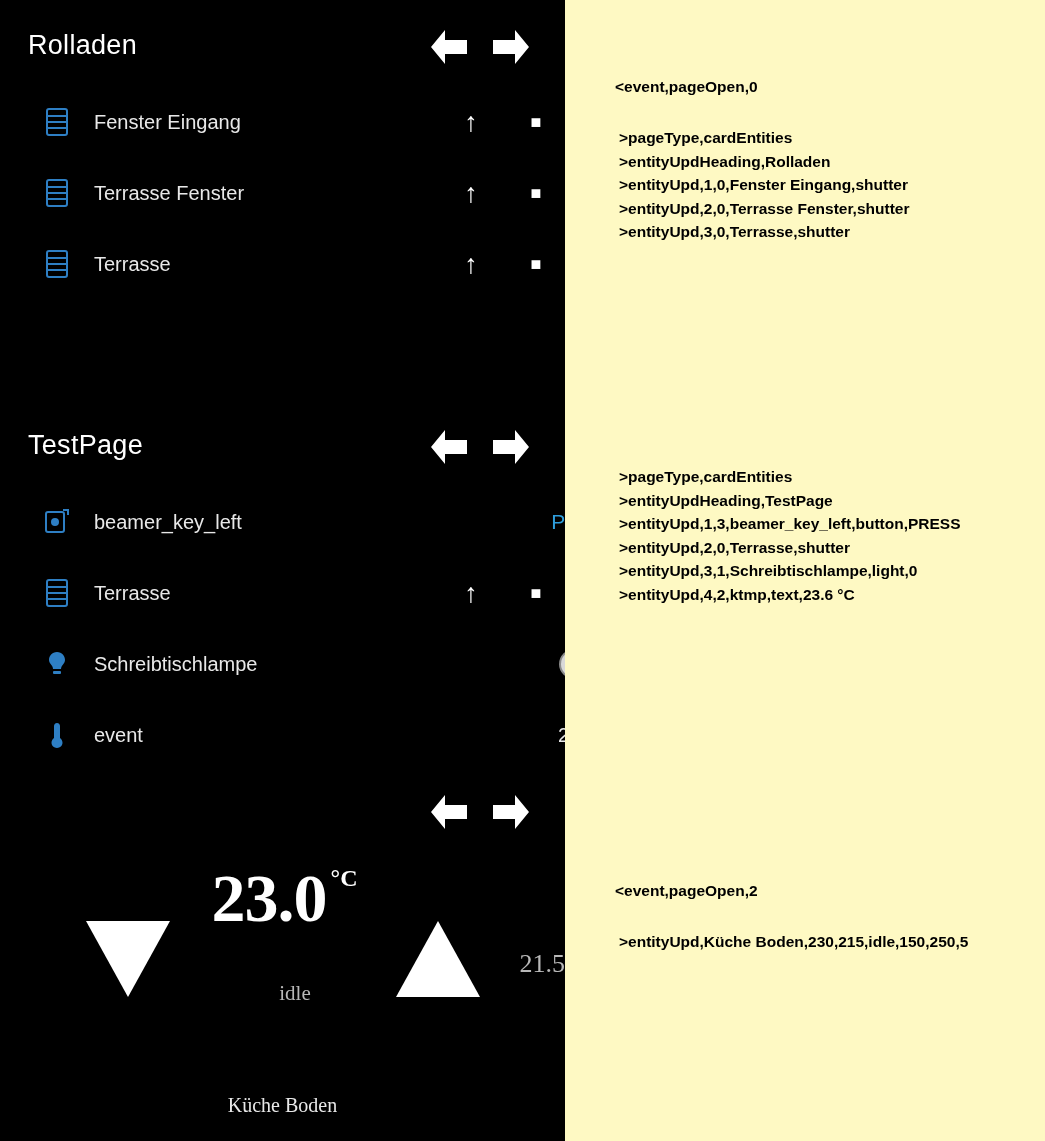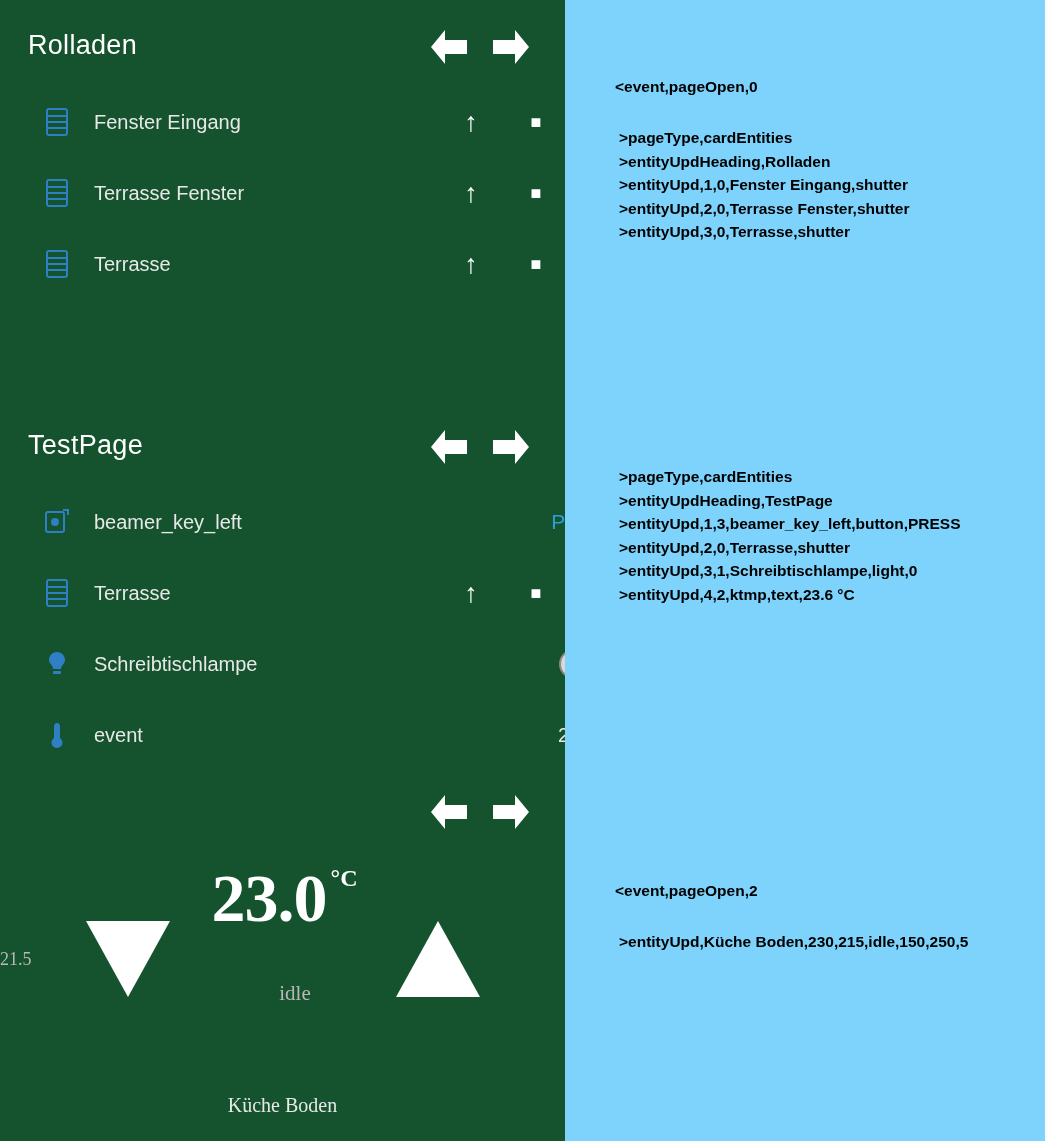--- a/index.html
+++ b/index.html
@@ -15,21 +15,21 @@
     overflow: hidden;
   }
 
   
   #device-panel {
     position: absolute;
     left: 0;
     top: 0;
     width: 565px;
     height: 1141px;
-    background: #14532d;
+    background: #000000;
   }
 
   .card {
     position: absolute;
     left: 0;
     width: 565px;
   }
 
   
   #card-entities-1 { top: 0; height: 400px; }
@@ -184,23 +184,23 @@
     vertical-align: top;
     position: relative;
     top: 6px;
     left: 4px;
   }
   .thermo-target {
     position: absolute;
     left: 0;
     right: 0;
     top: 108px;
-    text-align: left;
+    text-align: right;
     color: #b8b8b8;
-    font-size: 18px;
+    font-size: 26px;
   }
   .thermo-state {
     position: absolute;
     left: 0;
     right: 0;
     top: 140px;
     text-align: center;
     color: #b8b8b8;
     font-size: 21px;
     padding-left: 25px;
@@ -237,21 +237,21 @@
     font-size: 20px;
   }
 
   
   #log-panel {
     position: absolute;
     left: 565px;
     top: 0;
     width: 480px;
     height: 1141px;
-    background: #7dd3fc;
+    background: #fef9c3;
   }
   .log-block { position: absolute; left: 50px; }
   #log-block-0 { top: 78px; }
   #log-block-1 { top: 465px; }
   #log-block-2 { top: 882px; }
 
   .log-event {
     color: #000000;
     font-size: 15.5px;
     font-weight: bold;

